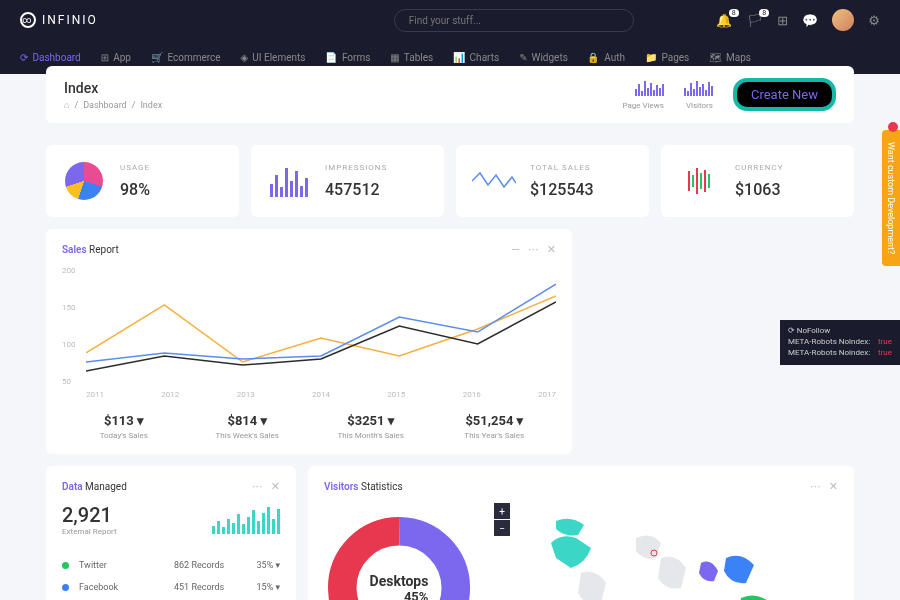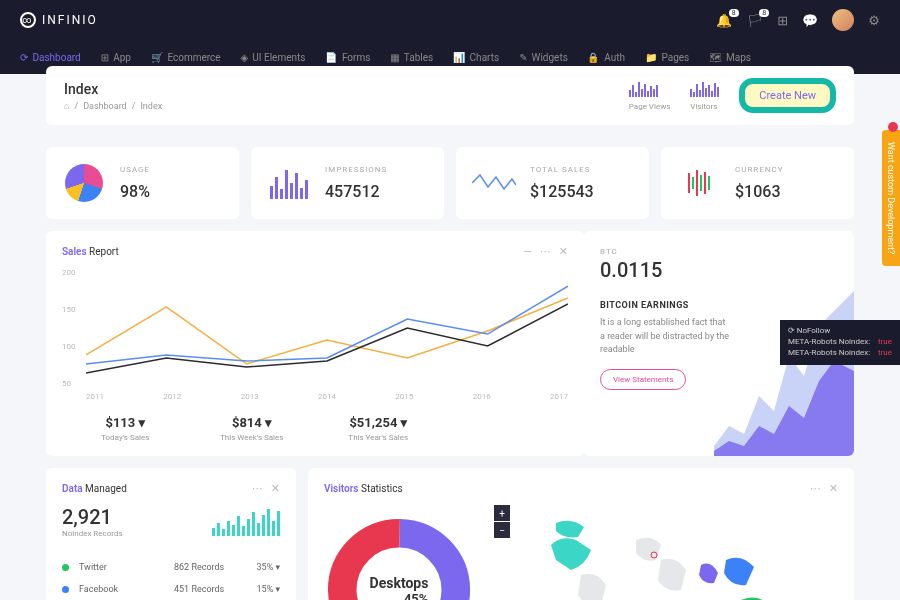--- a/index.html
+++ b/index.html
@@ -13,39 +13,39 @@
 .icon-btn{position:relative;cursor:pointer;font-size:13px}
 .badge{position:absolute;top:-4px;right:-6px;background:#fff;color:#1a1c2d;font-size:7px;padding:0 3px;border-radius:6px}
 .avatar{width:22px;height:22px;border-radius:50%;background:linear-gradient(135deg,#f0c080,#d08060)}
 .navbar{background:#1a1c2d;height:34px;display:flex;align-items:center;padding:0 20px;gap:20px;border-top:1px solid #2a2c3d}
 .nav-item{color:#888;font-size:10px;display:flex;align-items:center;gap:4px;cursor:pointer}
 .nav-item.active{color:#7b68ee}
 .page-header{background:#fff;margin:0 46px;border-radius:6px;padding:12px 18px;display:flex;align-items:center;position:relative;top:-8px}
 .page-title h1{font-size:14px;font-weight:500;margin-bottom:4px}
 .breadcrumb{font-size:9px;color:#999;display:flex;align-items:center;gap:5px}
 .header-right{margin-left:auto;display:flex;align-items:center;gap:20px}
-.sparkline{display:flex;flex-direction:column;align-items:flex-start;gap:5px}
+.sparkline{display:flex;flex-direction:column;align-items:flex-end;gap:5px}
 .spark-bars{display:flex;align-items:flex-end;gap:1px;height:16px}
 .spark-bars span{width:2px;background:#7b68ee}
 .spark-label{font-size:8px;color:#999}
-.create-btn{border:6px solid #14b8a6;color:#7b68ee;background:#fef9c3;padding:5px 14px;border-radius:14px;font-size:11px;cursor:pointer}
+.create-btn{border:4px solid #14b8a6;color:#7b68ee;background:#000000;padding:5px 14px;border-radius:14px;font-size:13px;cursor:pointer}
 .darkstrip{background:#1a1c2d;height:36px;margin-top:-36px}
 .container{padding:0 46px 20px}
 .stats-row{display:grid;grid-template-columns:repeat(4,1fr);gap:12px;margin-top:14px}
 .stat-card{background:#fff;border-radius:6px;padding:14px 16px;display:flex;align-items:center;gap:14px}
 .stat-viz{width:44px;height:44px;display:flex;align-items:center;justify-content:center}
 .pie-viz{position:relative;width:38px;height:38px;border-radius:50%;background:conic-gradient(#e84c93 0 30%,#3b82f6 30% 55%,#fbbf24 55% 70%,#7b68ee 70% 100%)}
 .bar-viz{display:flex;align-items:flex-end;gap:2px;height:32px}
 .bar-viz span{width:3px;background:#7b68ee}
 .line-viz svg{width:44px;height:28px}
 .candle-viz{display:flex;align-items:center;gap:2px;height:32px}
 .candle-viz span{width:2px}
 .stat-label{font-size:8px;color:#aaa;letter-spacing:1px;margin-bottom:8px}
 .stat-value{font-size:16px;font-weight:500}
-.main-row{display:grid;grid-template-columns:1fr 270px;gap:0;margin-top:12px}
+.main-row{display:grid;grid-template-columns:1fr 270px;gap:12px;margin-top:12px}
 .card{background:#fff;border-radius:6px;padding:14px 16px;position:relative}
 .card-header{display:flex;align-items:center;margin-bottom:10px}
 .card-title{font-size:10px}
 .card-title b{color:#7b68ee;font-weight:600}
 .card-actions{margin-left:auto;color:#bbb;font-size:11px;display:flex;gap:8px;cursor:pointer}
 .chart-area{height:120px;position:relative;margin-left:24px}
 .y-axis{position:absolute;left:-24px;top:0;height:100%;display:flex;flex-direction:column;justify-content:space-between;font-size:8px;color:#bbb}
 .x-axis{display:flex;justify-content:space-between;font-size:8px;color:#bbb;margin-left:24px;margin-top:4px}
 .sales-grid{display:grid;grid-template-columns:repeat(4,1fr);margin-top:14px;text-align:center}
 .sales-item .val{font-size:13px;font-weight:700}
@@ -83,20 +83,23 @@
 .debug-panel .v{color:#e8384f}
 </style>
 </head>
 <body>
 
 <div class="topbar">
   <div class="logo">
     <span class="logo-icon">∞</span>
     <span>INFINIO</span>
   </div>
+  <div class="search">
+    <input placeholder="Find your stuff..." style="">
+  </div>
   <div class="topbar-right">
     <span class="icon-btn">🔔<span class="badge">8</span></span>
     <span class="icon-btn">🏳<span class="badge">8</span></span>
     <span class="icon-btn">⊞</span>
     <span class="icon-btn">💬</span>
     <div class="avatar"></div>
     <span class="icon-btn">⚙</span>
   </div>
 </div>
 
@@ -285,50 +288,43 @@
       <div class="sales-grid" id="sales-grid">
           <div class="sales-item">
             <div class="val">$113 ▾</div>
             <div class="lbl">Today's Sales</div>
           </div>
           <div class="sales-item">
             <div class="val">$814 ▾</div>
             <div class="lbl">This Week's Sales</div>
           </div>
           <div class="sales-item">
+            <div class="val">$3251 ▾</div>
+            <div class="lbl">This Month's Sales</div>
+          </div>
+          <div class="sales-item">
             <div class="val">$51,254 ▾</div>
             <div class="lbl">This Year's Sales</div>
           </div>
         </div>
     </div>
 
-    <div class="card btc-card">
-      <div class="btc-label">BTC</div>
-      <div class="btc-value">0.0115</div>
-      <div class="btc-sub">BITCOIN EARNINGS</div>
-      <div class="btc-desc">It is a long established fact that a reader will be distracted by the readable</div>
-      <button class="view-btn">View Statements</button>
-      <svg class="btc-chart" viewBox="0 0 140 170" preserveAspectRatio="none">
-        <polygon points="0,160 15,140 30,148 45,110 60,125 75,70 90,90 105,40 120,25 140,5 140,170 0,170" fill="#c9d3f7"></polygon>
-        <polygon points="0,165 15,155 30,160 45,140 60,148 75,120 90,132 105,95 120,75 140,85 140,170 0,170" fill="#7b68ee" opacity="0.85"></polygon>
-      </svg>
-    </div>
   </div>
 
   <div class="bottom-row">
     <div class="card">
       <div class="card-header">
         <div class="card-title"><b>Data</b><span> Managed</span></div>
         <div class="card-actions">
             <span>⋯</span>
             <span>✕</span>
           </div>
       </div>
       <div class="big-num">2,921</div>
-      <div class="big-lbl">Noindex Records</div>
+      <div class="big-lbl">External Report</div>
       <div class="mini-bars">
           <span style="height:30%"></span>
           <span style="height:45%"></span>
           <span style="height:25%"></span>
           <span style="height:55%"></span>
           <span style="height:40%"></span>
           <span style="height:70%"></span>
           <span style="height:35%"></span>
           <span style="height:60%"></span>
           <span style="height:85%"></span>

